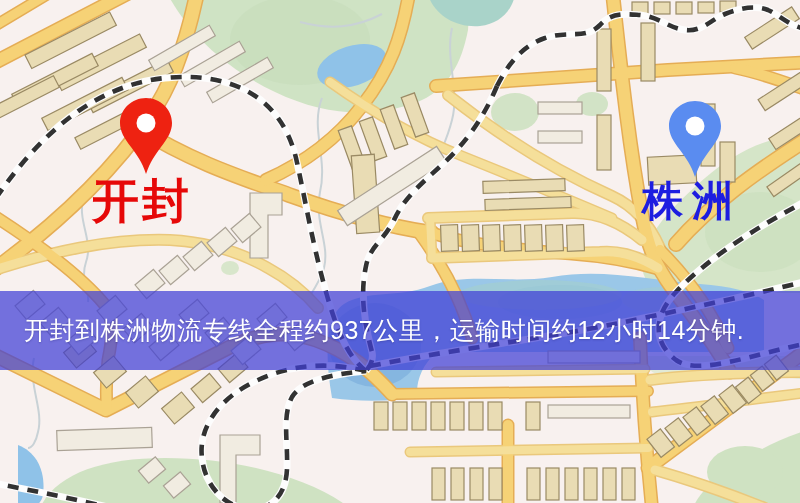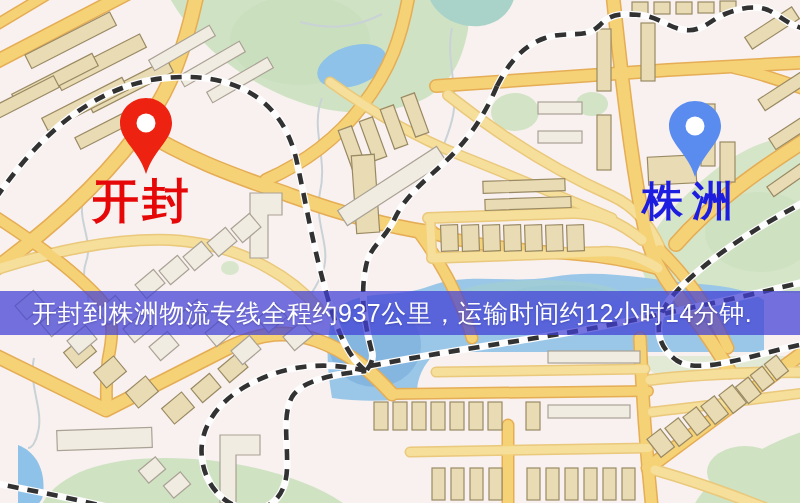--- a/index.html
+++ b/index.html
@@ -16,23 +16,23 @@
   .rwd{fill:none;stroke:#323232;stroke-width:4.6;stroke-dasharray:11 9;stroke-linecap:butt;}
   
   .bt{fill:#e9dcb4;stroke:#9a8a64;stroke-width:1.2;}
   .bp{fill:#f1ece1;stroke:#aaa295;stroke-width:1.2;}
   .stream{fill:none;stroke:#c9d2d6;stroke-width:2;}
   
   .city-label{position:absolute;line-height:1;white-space:nowrap;}
   .origin-label{left:92px;top:177px;font-size:47px;font-weight:700;color:#e60808;letter-spacing:3px;}
   .dest-label{left:642px;top:181px;font-size:41px;font-weight:600;color:#1d1de0;letter-spacing:9px;}
   
-  .banner{position:absolute;left:0;top:291px;width:800px;height:44px;
+  .banner{position:absolute;left:0;top:291px;width:800px;height:79px;
           background:rgba(64,62,214,0.72);display:flex;align-items:center;
-          padding-left:32px;box-sizing:border-box;}
+          padding-left:24px;box-sizing:border-box;}
   .banner span{color:#ffffff;font-size:25px;letter-spacing:0.5px;
                text-shadow:0 1px 2px rgba(40,40,120,0.35);}
 </style>
 </head>
 <body>
 
 <div class="stage">
   <svg width="800" height="503" viewBox="0 0 800 503">
     <defs>
 

